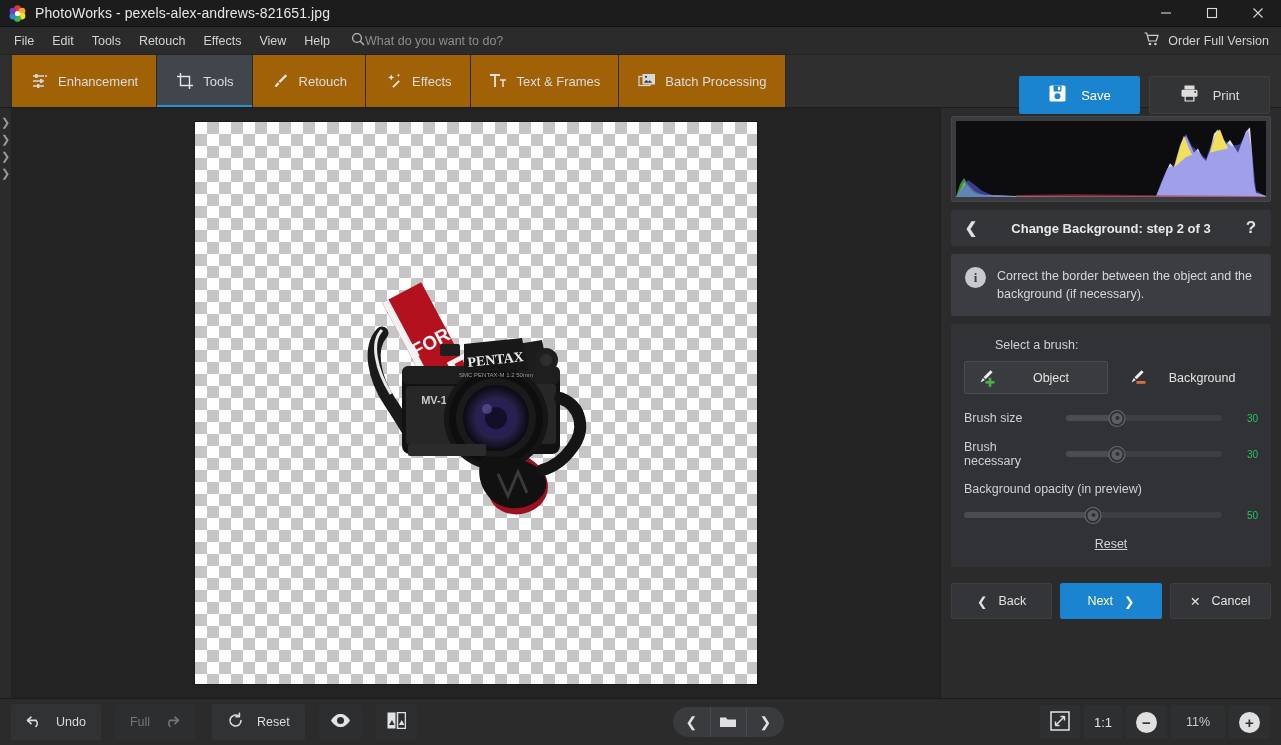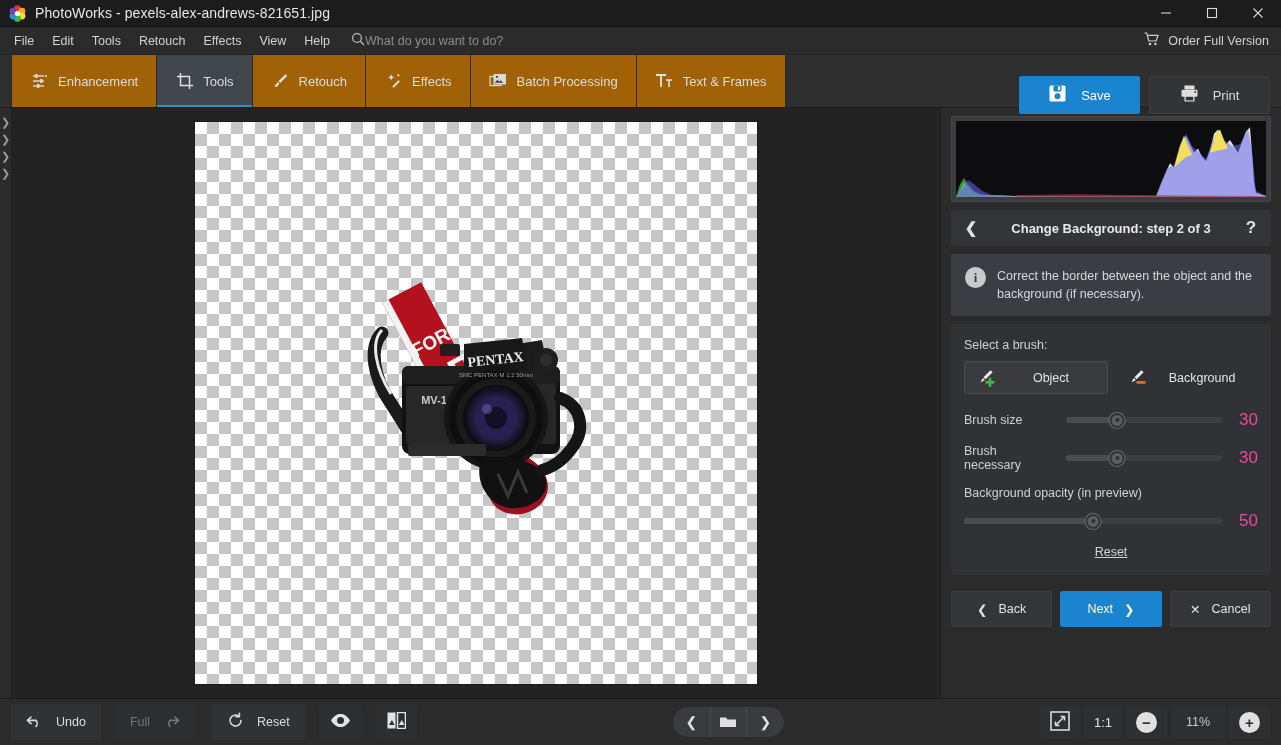--- a/index.html
+++ b/index.html
@@ -117,21 +117,21 @@
     align-items: flex-start;
   }
   .info-icon {
     width: 21px; height: 21px; border-radius: 50%; background: #c9cace; color: #3b3d42;
     font-size: 13px; font-weight: bold; display: flex; align-items: center; justify-content: center;
     flex: 0 0 21px; font-family: "Liberation Serif", serif;
   }
   .info-text { color: #d6d7da; font-size: 12.5px; line-height: 1.45; }
 
   .tool-panel { background: #313235; border-radius: 2px; padding: 14px 13px 16px 13px; }
-  .field-label { color: #cfd0d3; font-size: 12.5px; margin-bottom: 9px; }
+  .field-label { color: #cfd0d3; font-size: 12.5px; margin-bottom: 9px; margin-left: 31px; }
 
   .brush-row { display: flex; align-items: stretch; gap: 8px; margin-bottom: 16px; }
   .brush-btn {
     flex: 1; height: 33px; display: flex; align-items: center; gap: 8px; padding: 0 10px;
     color: #e3e3e3; font-size: 12.5px; border-radius: 2px; position: relative;
   }
   .brush-btn.selected { background: #393b3f; border: 1px solid #4a4c50; }
   .brush-btn .blabel { flex: 1; text-align: center; }
   .brush-icon { width: 22px; height: 20px; position: relative; flex: 0 0 22px; }
 
@@ -142,21 +142,21 @@
   .slider .fill { position: absolute; left: 0; height: 6px; background: #4a4c51; border-radius: 3px; }
   .slider .thumb {
     position: absolute; width: 15px; height: 15px; border-radius: 50%; background: #5c5e64;
     border: 2px solid #2e3033; transform: translateX(-50%);
     box-shadow: 0 0 0 1px #6a6c72;
   }
   .slider .thumb::after {
     content: ""; position: absolute; left: 50%; top: 50%; width: 4px; height: 4px; border-radius: 50%;
     background: #2e3033; transform: translate(-50%,-50%);
   }
-  .slider-val { width: 26px; text-align: right; color: #ec4899; font-size: 17px; flex: 0 0 26px; }
+  .slider-val { width: 26px; text-align: right; color: #22c55e; font-size: 10px; flex: 0 0 26px; }
 
   .block-label { color: #cfd0d3; font-size: 12.5px; margin-bottom: 11px; }
   .reset-link { display: block; text-align: center; color: #d2d3d6; font-size: 12.5px; text-decoration: underline; margin-top: 10px; }
 
   .wizard-buttons { display: flex; gap: 8px; margin-top: 8px; }
   .wbtn {
     flex: 1; height: 36px; display: flex; align-items: center; justify-content: center; gap: 11px;
     font-size: 12.5px; border-radius: 2px; color: #e2e2e2; background: #333538; border: 1px solid #3c3e41;
   }
   .wbtn.primary { background: #1a84d0; border-color: #1a84d0; color: #fef9c3; }
@@ -304,37 +304,37 @@
           <path d="M13.4 1.5l.5 1.2 1.2.5-1.2.5-.5 1.2-.5-1.2-1.2-.5 1.2-.5z" fill="#e4e4e4"></path>
           <path d="M13.6 8.2l-6.3 6.3 1.3 1.3 6.3-6.3z" fill="#e4e4e4"></path>
         </svg>
       </span>
       <span>Effects</span>
     </div>
 
     <div class="tab">
       <span class="ticon">
         <svg width="18" height="18" viewBox="0 0 18 18">
+          <path d="M1 3h10M6 3v12" stroke="#e4e4e4" stroke-width="1.8"></path>
+          <path d="M11 8h6M14 8v7" stroke="#e4e4e4" stroke-width="1.5"></path>
+        </svg>
+      </span>
+      <span>Text &amp; Frames</span>
+    </div>
+
+    <div class="tab">
+      <span class="ticon">
+        <svg width="18" height="18" viewBox="0 0 18 18">
           <rect x="1" y="4.5" width="11" height="9" fill="none" stroke="#d8d8d8" stroke-width="1.2"></rect>
           <rect x="4.5" y="2" width="12.5" height="10.5" fill="#d8d8d8"></rect>
           <path d="M5.8 10.8l2.6-3 1.8 2 1.5-1.6 2.5 2.6z" fill="#3b3c3f"></path>
           <circle cx="8" cy="4.8" r="1.1" fill="#3b3c3f"></circle>
         </svg>
       </span>
       <span>Batch Processing</span>
-    </div>
-
-    <div class="tab">
-      <span class="ticon">
-        <svg width="18" height="18" viewBox="0 0 18 18">
-          <path d="M1 3h10M6 3v12" stroke="#e4e4e4" stroke-width="1.8"></path>
-          <path d="M11 8h6M14 8v7" stroke="#e4e4e4" stroke-width="1.5"></path>
-        </svg>
-      </span>
-      <span>Text &amp; Frames</span>
     </div>
 
     <div class="tab-gap"></div>
 
     <div class="topright-actions">
       <div class="btn-save">
         <span>
           <svg width="19" height="19" viewBox="0 0 19 19">
             <rect x="1.5" y="1.5" width="16" height="16" rx="1.6" fill="#fff"></rect>
             <rect x="5.5" y="1.5" width="8" height="6" rx="0.8" fill="#1a84d0"></rect>

